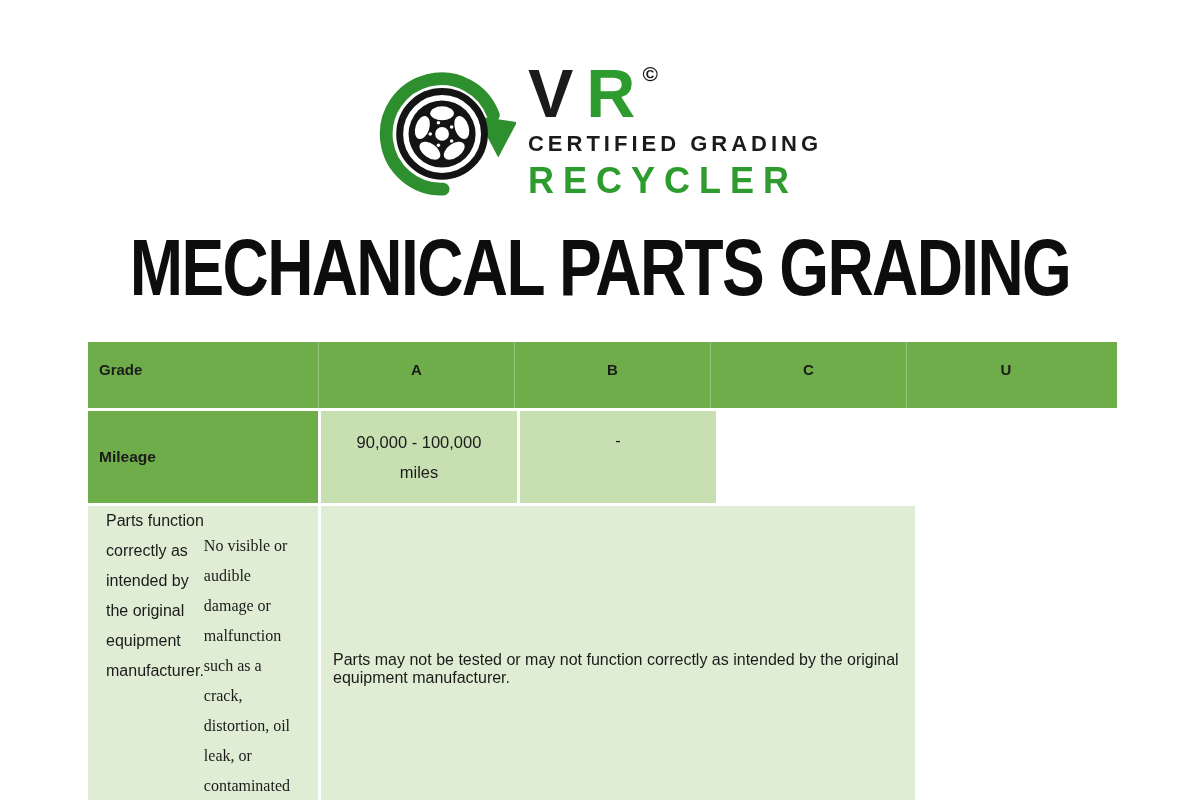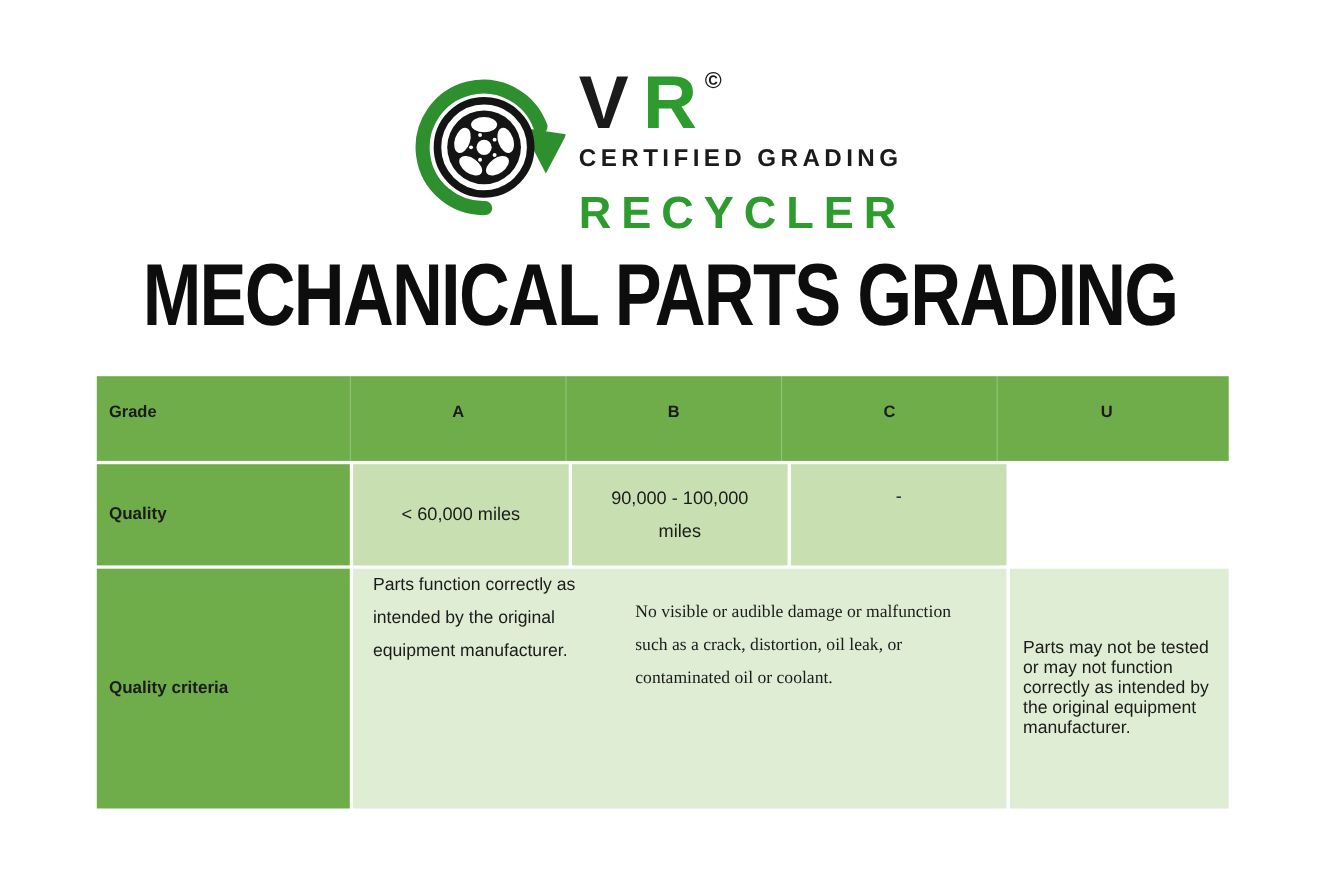--- a/index.html
+++ b/index.html
@@ -13,34 +13,34 @@
   .logo-mark { width:138px; height:146px; flex:0 0 auto; }
   .logo-text { display:flex; flex-direction:column; align-items:flex-start; padding-top:8px; }
   .brand-line { font-weight:bold; font-size:68px; line-height:0.82; letter-spacing:13px;
                 display:flex; align-items:flex-start; }
   .brand-line .blk { color:#1b1b1b; }
   .brand-line .grn { color:#2E9B2E; }
   .brand-line .copy { font-size:21px; font-weight:bold; letter-spacing:0;
                       position:relative; top:-1px; left:-6px; }
   .cert-line { margin-top:9px; font-weight:bold; font-size:22px; letter-spacing:4px;
                color:#1b1b1b; white-space:nowrap; }
-  .recycler-line { margin-top:13px; font-weight:bold; font-size:41px; letter-spacing:9px;
+  .recycler-line { margin-top:3px; font-weight:bold; font-size:36px; letter-spacing:9px;
                    color:#2E9B2E; white-space:nowrap; }
 
   
   .main-title { position:absolute; top:222px; left:0; width:1200px; text-align:center;
                 font-size:80px; font-weight:bold; letter-spacing:-2px; color:#0d0d0d;
                 white-space:nowrap; transform:scaleX(0.80); transform-origin:center; }
 
   
   .tbl { position:absolute; left:88px; top:342px; width:1029px; }
   .row { display:grid; grid-template-columns:230px 196px 196px 196px 199px; column-gap:3px; }
   .cell { display:flex; align-items:center; }
 
-  .row-header { height:77px; background:#6EAD49; column-gap:0; }
+  .row-header { height:66px; background:#6EAD49; column-gap:0; }
   .row-header .cell { background:transparent; font-weight:bold; font-size:15px;
                       justify-content:center; padding-bottom:12px;
                       border-left:1px solid rgba(255,255,255,0.28); }
   .row-header .cell:first-child { justify-content:flex-start; padding-left:11px; border-left:none; }
 
   .row-mileage { height:92px; margin-top:3px; }
   .label-cell { background:#6EAD49; font-weight:bold; font-size:15.5px; padding-left:11px; }
   .row-mileage .val { background:#C8DFB2; justify-content:center; text-align:center;
                       font-size:16.5px; padding:0 20px; line-height:30px; }
   .row-mileage .val .wrapbox { max-width:156px; }
@@ -96,34 +96,30 @@
 
     <div class="row row-header">
       <div class="cell">Grade</div>
       <div class="cell">A</div>
       <div class="cell">B</div>
       <div class="cell">C</div>
       <div class="cell">U</div>
     </div>
 
     <div class="row row-mileage">
-      <div class="cell label-cell">Quality</div>
-      <div class="cell val">
-        <span class="wrapbox">&lt; 60,000 miles</span>
-      </div>
+      <div class="cell label-cell">Mileage</div>
       <div class="cell val">
         <span class="wrapbox">90,000 - 100,000 miles</span>
       </div>
       <div class="cell val val-dash">
         <span class="wrapbox">-</span>
       </div>
     </div>
 
     <div class="row row-quality">
-      <div class="cell label-cell">Quality criteria</div>
       <div class="cell crit-abc">
         <p>Parts function correctly as intended by the original equipment manufacturer.</p>
         <p>No visible or audible damage or malfunction such as a crack, distortion, oil leak, or contaminated oil or coolant.</p>
       </div>
       <div class="cell crit-u">
         <span>Parts may not be tested or may not function correctly as intended by the original equipment manufacturer.</span>
       </div>
     </div>
 
   </div>

